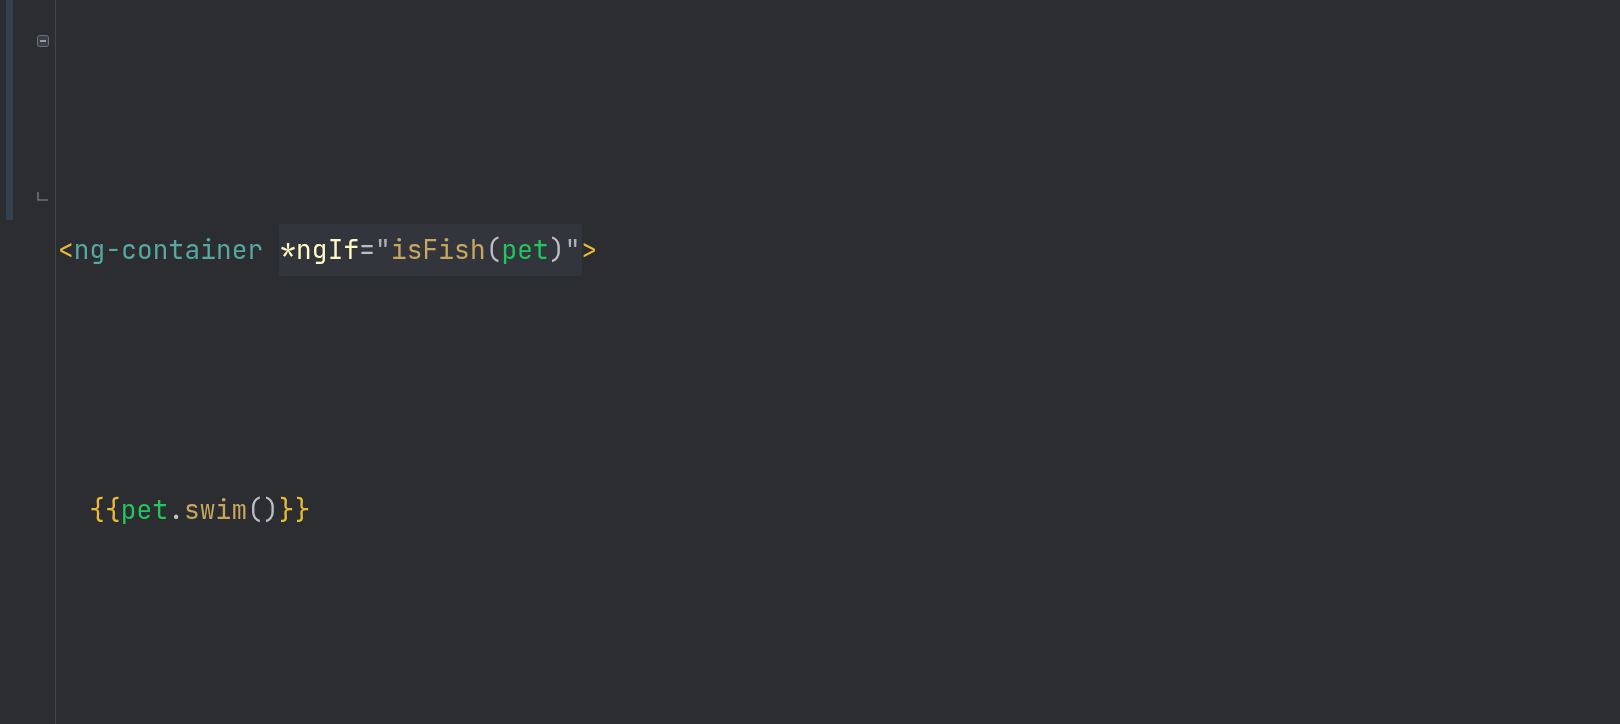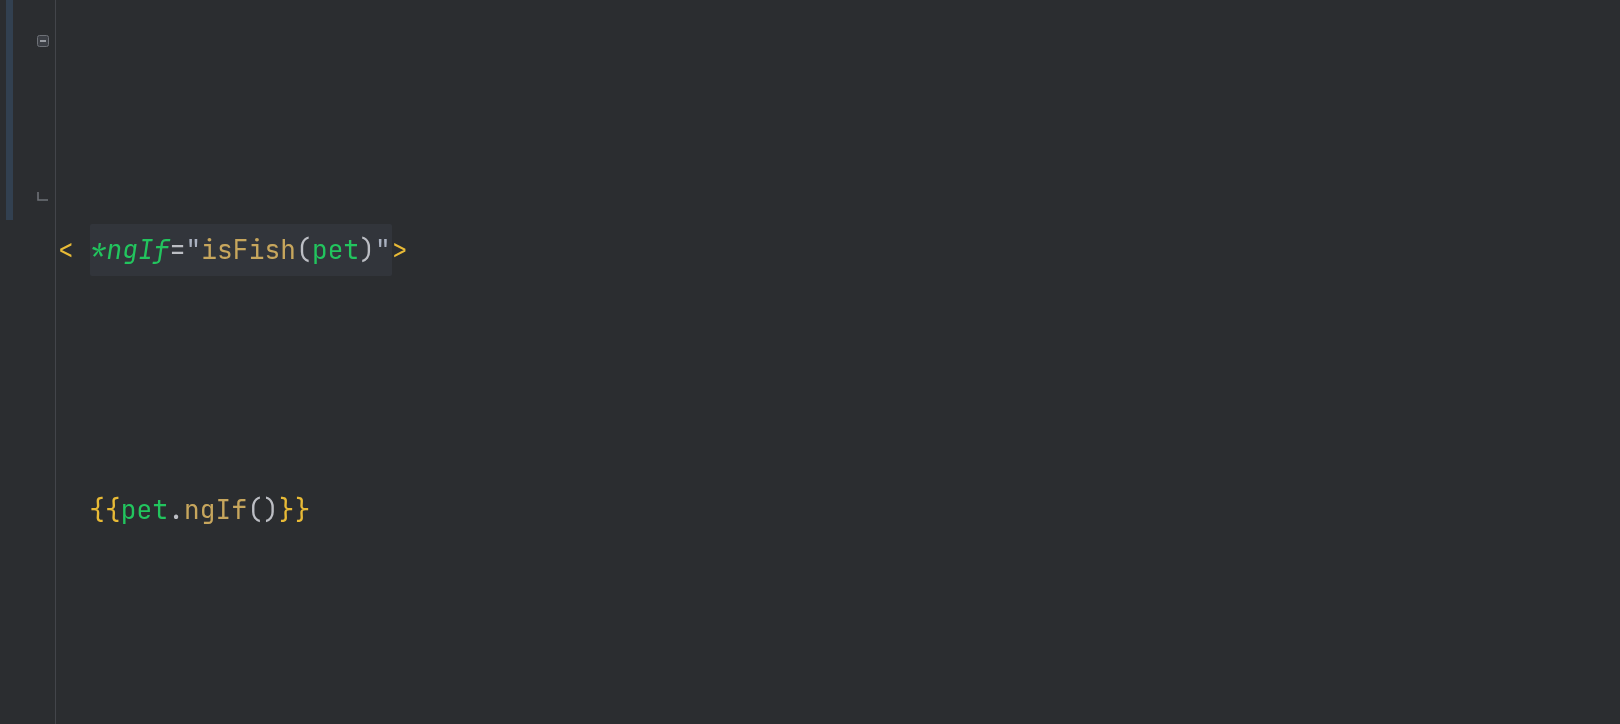--- a/index.html
+++ b/index.html
@@ -66,21 +66,21 @@
 
   .line {
     height: 52px;
     display: flex;
     align-items: center;
   }
 
   .indent  { display:inline-block; width: 2ch; }
   .bracket { color:#e8ba36; }          
   .tagname { color:#56a8a0; }          
-  .attr    { color:#22c55e; font-style: italic; } 
+  .attr    { color:#fef9c3; } 
   .eq      { color:#bcbec4; }
   .str     { color:#aab1c0; }          
   .fn      { color:#c7a65d;text-align:right; }          
   .ident   { color:#22c55e; }          
   .paren   { color:#bcbec4; }
   .curly   { color:#e8ba36; }
   .dot     { color:#bcbec4; }
 
   .hl-attr  { background:#32353b; border-radius:2px; padding:0 1px; }
 </style>
@@ -104,26 +104,26 @@
       </svg>
     </div>
 
     <div class="gutter-border"></div>
   </div>
 
   <div class="code">
 
     
     <div class="line">
-      <span class="bracket">&lt;</span><span> </span><span class="hl-attr"><span class="attr">*ngIf</span><span class="eq">=</span><span class="str">"</span><span class="fn">isFish</span><span class="paren">(</span><span class="ident">pet</span><span class="paren">)</span><span class="str">"</span></span><span class="bracket">&gt;</span>
+      <span class="bracket">&lt;</span><span class="tagname">ng-container</span><span> </span><span class="hl-attr"><span class="attr">*ngIf</span><span class="eq">=</span><span class="str">"</span><span class="fn">isFish</span><span class="paren">(</span><span class="ident">pet</span><span class="paren">)</span><span class="str">"</span></span><span class="bracket">&gt;</span>
     </div>
 
     
     <div class="line">
-      <span class="indent"></span><span class="curly">{{</span><span class="ident">pet</span><span class="dot">.</span><span class="fn">ngIf</span><span class="paren">()</span><span class="curly">}}</span>
+      <span class="indent"></span><span class="curly">{{</span><span class="ident">pet</span><span class="dot">.</span><span class="fn">swim</span><span class="paren">()</span><span class="curly">}}</span>
     </div>
 
     
     
 
     
     
 
   </div>
 </div>

